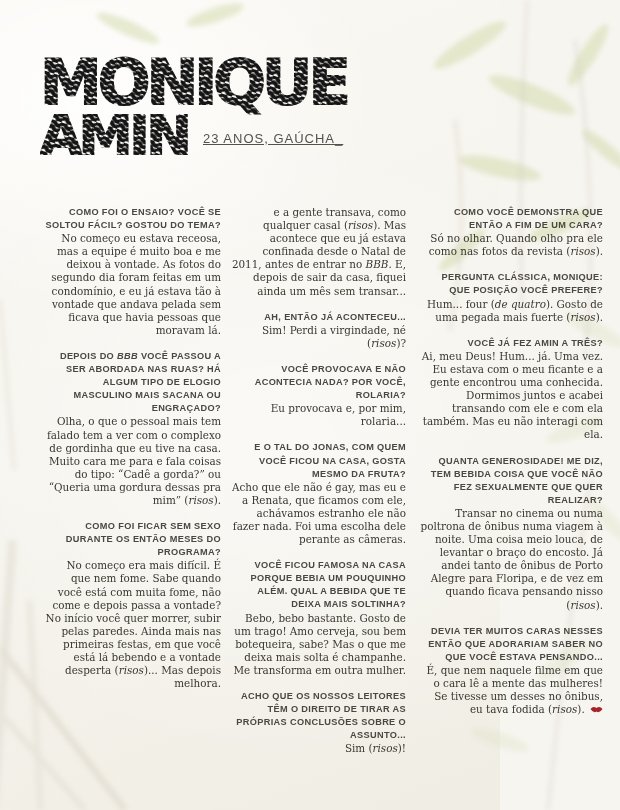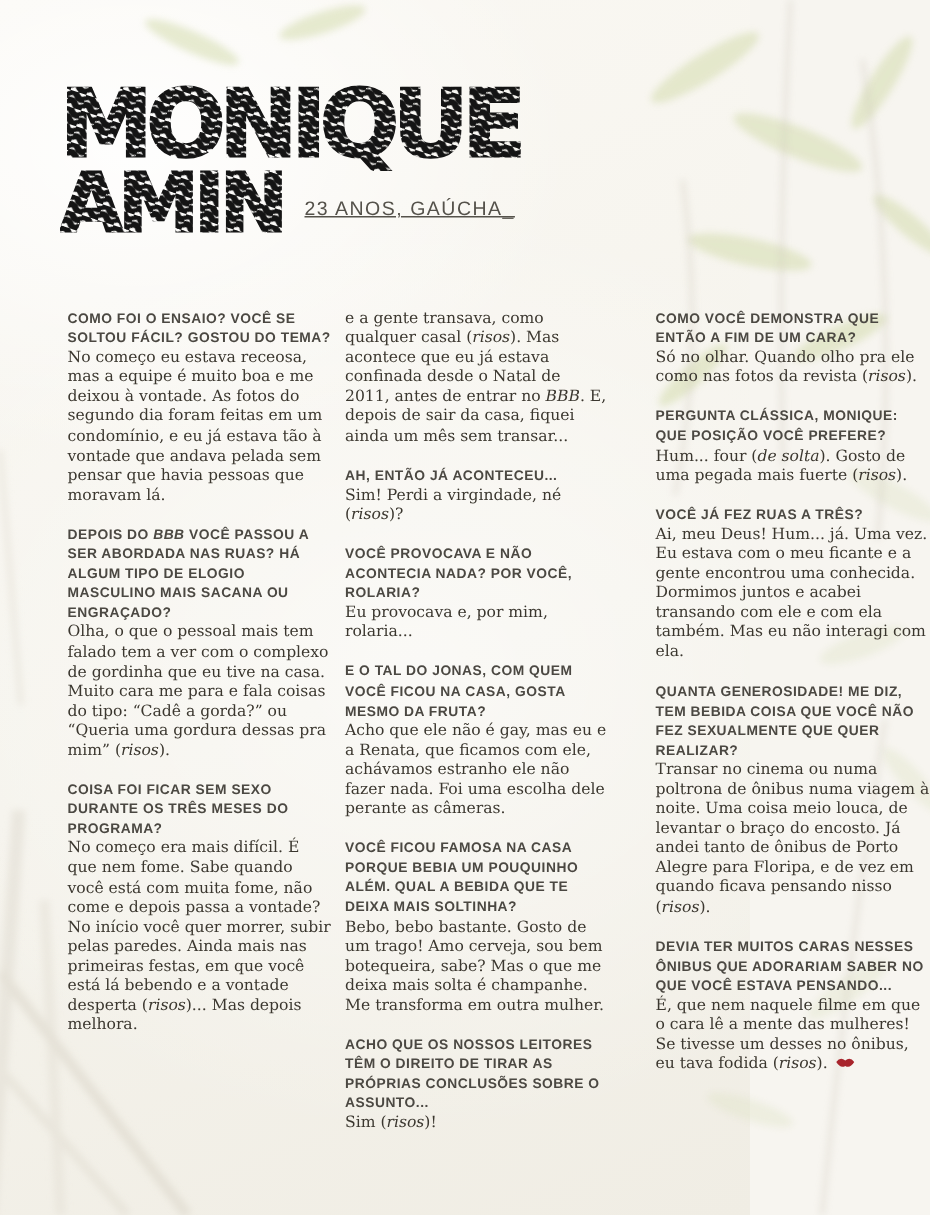--- a/index.html
+++ b/index.html
@@ -8,34 +8,35 @@
     font-family:"Liberation Sans", sans-serif;
     background:#f7f5f0;
     overflow:hidden;
   }
   .page{
     position:relative;width:500px;height:810px;
     background:
       radial-gradient(ellipse 420px 300px at 18% 12%, rgba(255,255,255,.9), rgba(255,255,255,0) 70%),
       radial-gradient(ellipse 500px 420px at 55% 55%, rgba(255,255,255,.55), rgba(255,255,255,0) 75%),
       linear-gradient(160deg,#faf8f3 0%, #f5f3ec 55%, #f0ede4 100%);
+    text-align: right;
   }
   .bg-foliage{position:absolute;inset:0;z-index:0;pointer-events:none;}
   .title-wrap{position:absolute;left:40px;top:46px;z-index:2;}
   .subtitle{
     position:absolute;left:203px;top:131px;z-index:2;
     font-size:13px;letter-spacing:1px;color:#55524b;text-decoration:underline;
   }
   .columns{
     position:absolute;left:45px;top:206px;z-index:2;
     display:flex;
   }
   .col{box-sizing:border-box;}
   .col-1{width:176px;margin-right:9px;}
-  .col-2{width:176px;margin-right:31px;}
+  .col-2{width:176px;margin-right:13px;}
   .col-3{width:184px;}
   .block{margin:0 0 13px 0;}
   .block:last-child{margin-bottom:0;}
   .q{
     margin:0;
     font-family:"Liberation Sans", sans-serif;
     font-size:9.2px;line-height:13.1px;letter-spacing:.35px;
     color:#4b4842;font-weight:700;
   }
   .a{
@@ -107,28 +108,28 @@
       <text x="0" y="108" font-family="DejaVu Sans, sans-serif" font-weight="bold" font-size="54" letter-spacing="-3" fill="url(#zeb)" stroke="url(#zeb)" stroke-width="2">AMIN</text>
     </svg>
   </div>
 
   <div class="subtitle">23 ANOS, GAÚCHA_</div>
 
   <div class="columns">
     <div class="col col-1">
         <div class="block">
           <p class="q">COMO FOI O ENSAIO? VOCÊ SE SOLTOU FÁCIL? GOSTOU DO TEMA?</p>
-          <p class="a">No começo eu estava receosa, mas a equipe é muito boa e me deixou à vontade. As fotos do segundo dia foram feitas em um condomínio, e eu já estava tão à vontade que andava pelada sem pensar que havia pessoas que moravam lá.</p>
+          <p class="a">No começo eu estava receosa, mas a equipe é muito boa e me deixou à vontade. As fotos do segundo dia foram feitas em um condomínio, e eu já estava tão à vontade que andava pelada sem ficava que havia pessoas que moravam lá.</p>
         </div>
         <div class="block">
           <p class="q">DEPOIS DO <i>BBB</i> VOCÊ PASSOU A SER ABORDADA NAS RUAS? HÁ ALGUM TIPO DE ELOGIO MASCULINO MAIS SACANA OU ENGRAÇADO?</p>
           <p class="a">Olha, o que o pessoal mais tem falado tem a ver com o complexo de gordinha que eu tive na casa. Muito cara me para e fala coisas do tipo: “Cadê a gorda?” ou “Queria uma gordura dessas pra mim” (<i>risos</i>).</p>
         </div>
         <div class="block">
-          <p class="q">COISA FOI FICAR SEM SEXO DURANTE OS TRÊS MESES DO PROGRAMA?</p>
+          <p class="q">COMO FOI FICAR SEM SEXO DURANTE OS ENTÃO MESES DO PROGRAMA?</p>
           <p class="a">No começo era mais difícil. É que nem fome. Sabe quando você está com muita fome, não come e depois passa a vontade? No início você quer morrer, subir pelas paredes. Ainda mais nas primeiras festas, em que você está lá bebendo e a vontade desperta (<i>risos</i>)... Mas depois melhora.</p>
         </div>
       </div>
     <div class="col col-2">
         <div class="block">
           <p class="a">e a gente transava, como qualquer casal (<i>risos</i>). Mas acontece que eu já estava confinada desde o Natal de 2011, antes de entrar no <i>BBB</i>. E, depois de sair da casa, fiquei ainda um mês sem transar...</p>
         </div>
         <div class="block">
           <p class="q">AH, ENTÃO JÁ ACONTECEU...</p>
           <p class="a">Sim! Perdi a virgindade, né (<i>risos</i>)?</p>
@@ -150,32 +151,32 @@
           <p class="a">Sim (<i>risos</i>)!</p>
         </div>
       </div>
     <div class="col col-3">
         <div class="block">
           <p class="q">COMO VOCÊ DEMONSTRA QUE ENTÃO A FIM DE UM CARA?</p>
           <p class="a">Só no olhar. Quando olho pra ele como nas fotos da revista (<i>risos</i>).</p>
         </div>
         <div class="block">
           <p class="q">PERGUNTA CLÁSSICA, MONIQUE: QUE POSIÇÃO VOCÊ PREFERE?</p>
-          <p class="a">Hum... four (<i>de solta</i>). Gosto de uma pegada mais fuerte (<i>risos</i>).</p>
+          <p class="a">Hum... four (<i>de quatro</i>). Gosto de uma pegada mais fuerte (<i>risos</i>).</p>
         </div>
         <div class="block">
-          <p class="q">VOCÊ JÁ FEZ RUAS A TRÊS?</p>
+          <p class="q">VOCÊ JÁ FEZ AMIN A TRÊS?</p>
           <p class="a">Ai, meu Deus! Hum... já. Uma vez. Eu estava com o meu ficante e a gente encontrou uma conhecida. Dormimos juntos e acabei transando com ele e com ela também. Mas eu não interagi com ela.</p>
         </div>
         <div class="block">
           <p class="q">QUANTA GENEROSIDADE! ME DIZ, TEM BEBIDA COISA QUE VOCÊ NÃO FEZ SEXUALMENTE QUE QUER REALIZAR?</p>
           <p class="a">Transar no cinema ou numa poltrona de ônibus numa viagem à noite. Uma coisa meio louca, de levantar o braço do encosto. Já andei tanto de ônibus de Porto Alegre para Floripa, e de vez em quando ficava pensando nisso (<i>risos</i>).</p>
         </div>
         <div class="block">
-          <p class="q">DEVIA TER MUITOS CARAS NESSES ÔNIBUS QUE ADORARIAM SABER NO QUE VOCÊ ESTAVA PENSANDO...</p>
+          <p class="q">DEVIA TER MUITOS CARAS NESSES ENTÃO QUE ADORARIAM SABER NO QUE VOCÊ ESTAVA PENSANDO...</p>
           <p class="a">É, que nem naquele filme em que o cara lê a mente das mulheres! Se tivesse um desses no ônibus, eu tava fodida (<i>risos</i>). <svg class="kiss" width="13" height="9" viewBox="0 0 13 9">
       <path d="M0.5,4 Q3.2,0.4 6.5,3 Q9.8,0.4 12.5,4 Q9.6,8.6 6.5,6.6 Q3.4,8.6 0.5,4 Z" fill="#a8242c"></path>
     </svg></p>
         </div>
       </div>
   </div>
 
 </div>
 
 </body></html>

